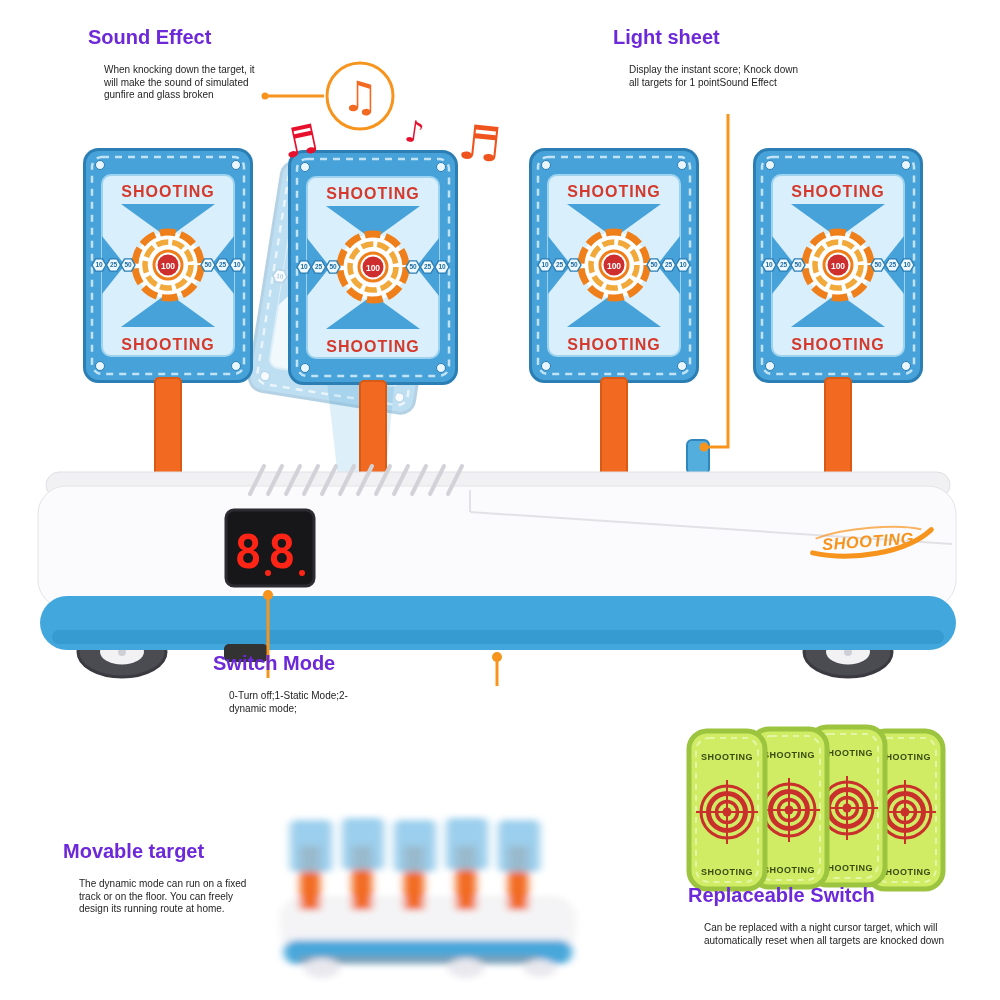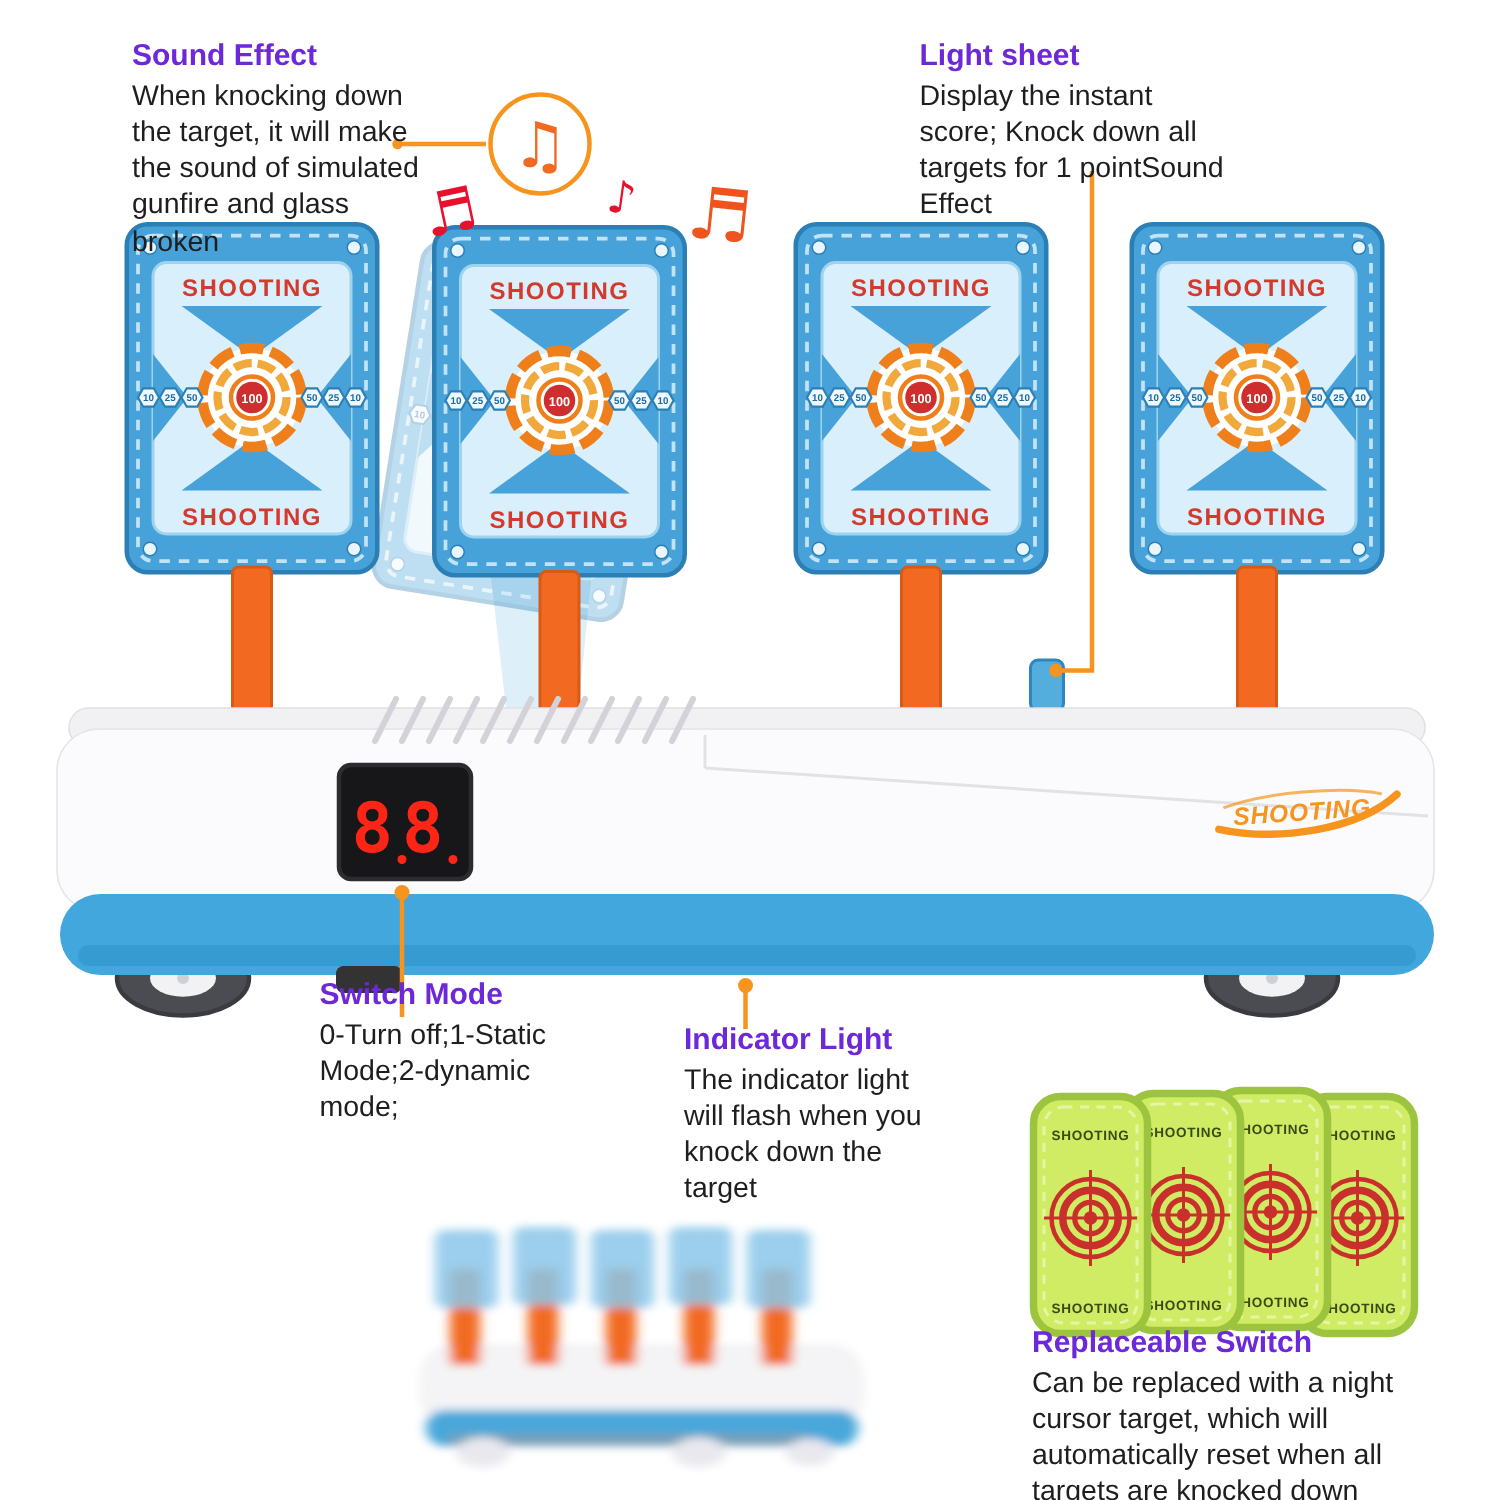--- a/index.html
+++ b/index.html
@@ -1,21 +1,21 @@
 <!DOCTYPE html>
 <html><head>
 <meta charset="utf-8">
 <style>
   html,body{margin:0;padding:0;background:#fff;}
   .page{position:relative;width:1000px;height:1000px;overflow:hidden;background:#fff;
         font-family:"Liberation Sans",sans-serif;}
   svg.art{position:absolute;left:0;top:0;}
   .note{position:absolute;z-index:5;}
   .note h3{margin:0 0 5px 0;font-size:20px;font-weight:bold;color:#6d28d9;line-height:1.1;}
-  .note p{margin:0;font-size:19px;line-height:1.27;color:#1e1e1e;}
+  .note p{margin:16px;font-size:10px;line-height:1.27;color:#1e1e1e;}
   .n-sound{left:88px;top:26px;width:192px;}
   .n-score{left:613px;top:26px;width:212px;}
   .n-switch{left:213px;top:652px;width:178px;}
   .n-indicator{left:456px;top:682px;width:178px;}
   .n-movable{left:63px;top:840px;width:202px;}
   .n-replace{left:688px;top:884px;width:282px;}
   .t-shoot{font-family:"Liberation Sans",sans-serif;font-size:16px;font-weight:bold;
            letter-spacing:1px;fill:#d5392c;text-anchor:middle;}
   .t-100{font-family:"Liberation Sans",sans-serif;font-size:8.5px;font-weight:bold;
          fill:#ffffff;text-anchor:middle;}
@@ -232,24 +232,24 @@
   <div class="note n-score">
     <h3>Light sheet</h3>
     <p>Display the instant score; Knock down all targets for 1 pointSound Effect</p>
   </div>
 
   <div class="note n-switch">
     <h3>Switch Mode</h3>
     <p>0-Turn off;1-Static Mode;2-dynamic mode;</p>
   </div>
 
-  <div class="note n-indicator">
-    <h3>Indicator Light</h3>
-    <p>The indicator light will flash when you knock down the target</p>
-  </div>
-
+
+  <div class="note n-movable">
+    <h3>Movable target</h3>
+    <p>The dynamic mode can run on a fixed track or on the floor. You can freely design its running route at home.</p>
+  </div>
 
   <div class="note n-replace">
     <h3>Replaceable Switch</h3>
     <p>Can be replaced with a night cursor target, which will automatically reset when all targets are knocked down</p>
   </div>
 
 </div>
 
 </body></html>

